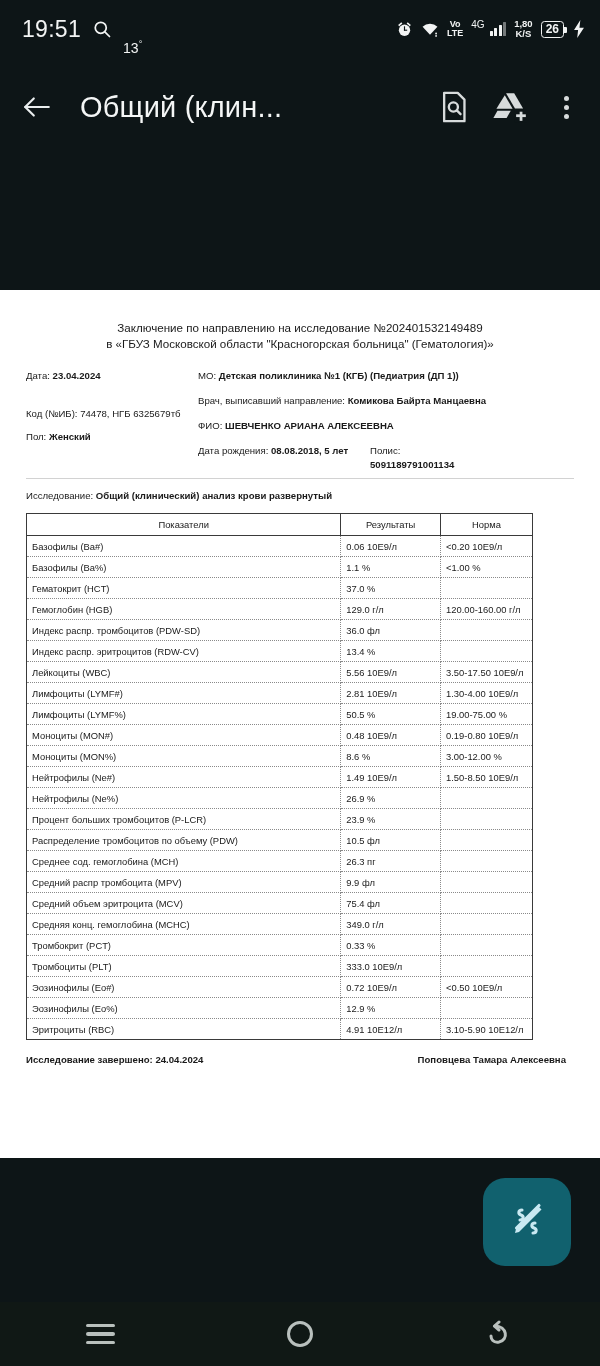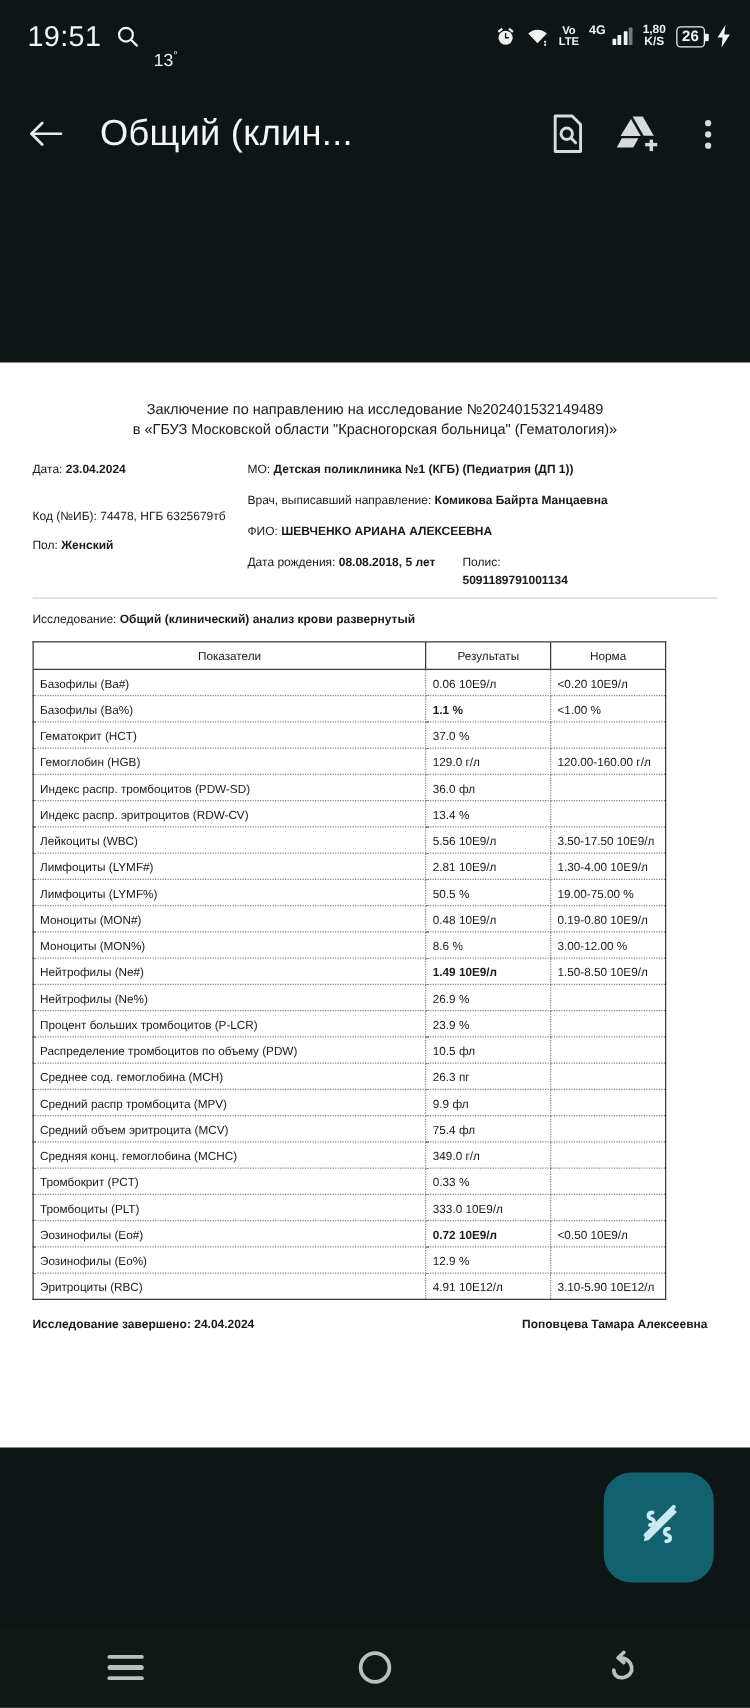--- a/index.html
+++ b/index.html
@@ -17,21 +17,21 @@
     display:flex; align-items:center; justify-content:space-between;
     padding:0 14px 0 22px; color:#f2f4f4;
   }
   .sb-left { display:flex; align-items:center; gap:11px; }
   .sb-time { font-size:23px; letter-spacing:.3px; }
   .sb-temp { font-size:14px;margin-top:36px; }
   .sb-temp sup { font-size:9px; }
   .sb-right { display:flex; align-items:center; gap:8px; }
   .ic { display:inline-flex; align-items:center; }
   .volte { font-size:9px; line-height:9.5px; text-align:center; font-weight:bold; }
-  .g4 { font-size:10px; font-weight:bold; align-self:flex-start; margin-right:-3px; }
+  .g4 { font-size:10px; font-weight:normal; align-self:flex-start; margin-right:-3px; }
   .kbs { font-size:9.5px; line-height:10px; text-align:center; font-weight:bold; }
   .batt {
     border:1.6px solid #f2f4f4; border-radius:3.5px;
     padding:0 4px; font-size:12px; font-weight:bold; line-height:15px;
     position:relative;
   }
   .batt::after {
     content:""; position:absolute; right:-3.5px; top:5px;
     width:2.5px; height:6px; background:#f2f4f4; border-radius:0 1px 1px 0;
   }
@@ -88,21 +88,21 @@
   table.labs td {
     padding:4.5px 5px; border-bottom:1px dotted #8a8a8a;
     border-right:1px dotted #8a8a8a; vertical-align:middle;
     white-space:nowrap;
   }
   table.labs td:last-child { border-right:none; }
   table.labs tr:last-child td { border-bottom:none; }
   .c-name { width:315px; }
   .c-res  { width:100px; }
   .c-norm { width:92px; }
-  .abn { font-weight:bold;margin-left:12px; }
+  .abn { font-weight:normal;margin-left:12px; }
 
   .footer {
     display:flex; justify-content:space-between;
     font-size:9.6px; margin-top:14px; padding-right:8px;font-weight:bold;
   }
 
   
   .fab {
     position:absolute; left:483px; top:1178px;
     width:88px; height:88px; border-radius:22px;

